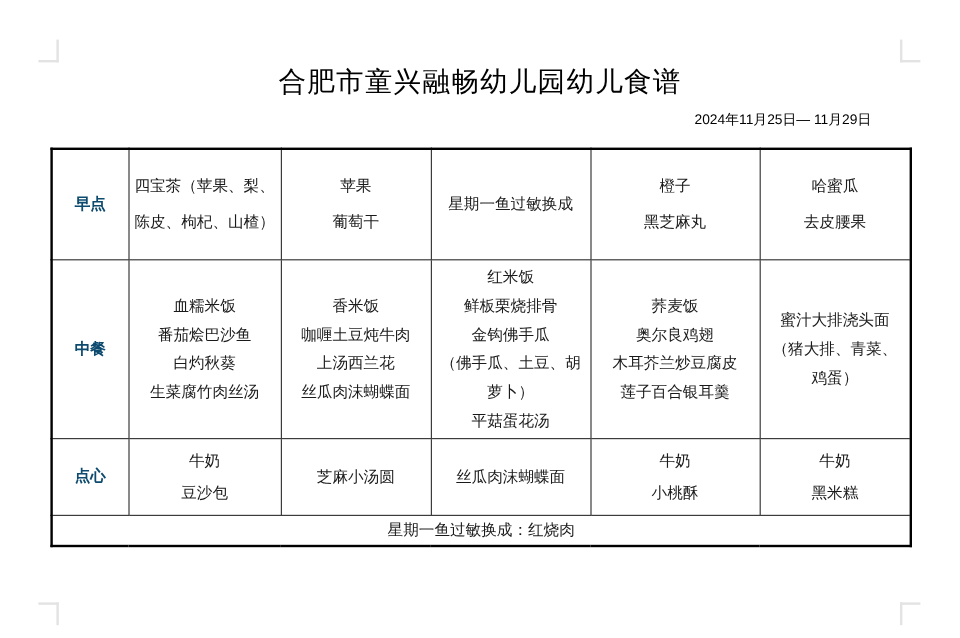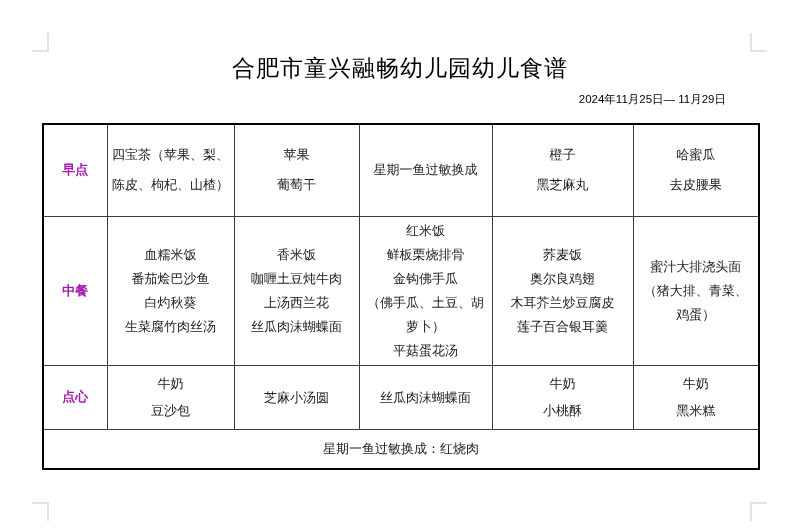--- a/index.html
+++ b/index.html
@@ -51,24 +51,24 @@
     text-align: center;
     vertical-align: middle;
     font-size: 13px;
     padding: 2px 3px;
     overflow: hidden;
   }
   tr.head-row   { height: 31px; }
   tr.row-breakfast { height: 92px; }
   tr.row-lunch  { height: 146px; }
   tr.row-snack  { height: 64px; }
-  tr.note-row   { height: 40px; }
+  tr.note-row   { height: 26px; }
 
   table.menu th { font-weight: bold; font-size: 13px; color: #000; }
-  td.row-label  { font-weight: bold; font-size: 14px; color: #a21caf; }
+  td.row-label  { font-weight: bold; font-size: 14px; color: #0c4a6e; }
 
   .line { display: block; }
   .row-breakfast .line { line-height: 30px; }
   .row-lunch .line     { line-height: 24px; }
   .row-snack .line     { line-height: 27px; }
 
   td.align-left { text-align: left; padding-left: 5px; margin-top: 24px; }
   td.note-cell  { text-align: left; padding-left: 8px; font-size: 13px; }
 </style>
 </head>

